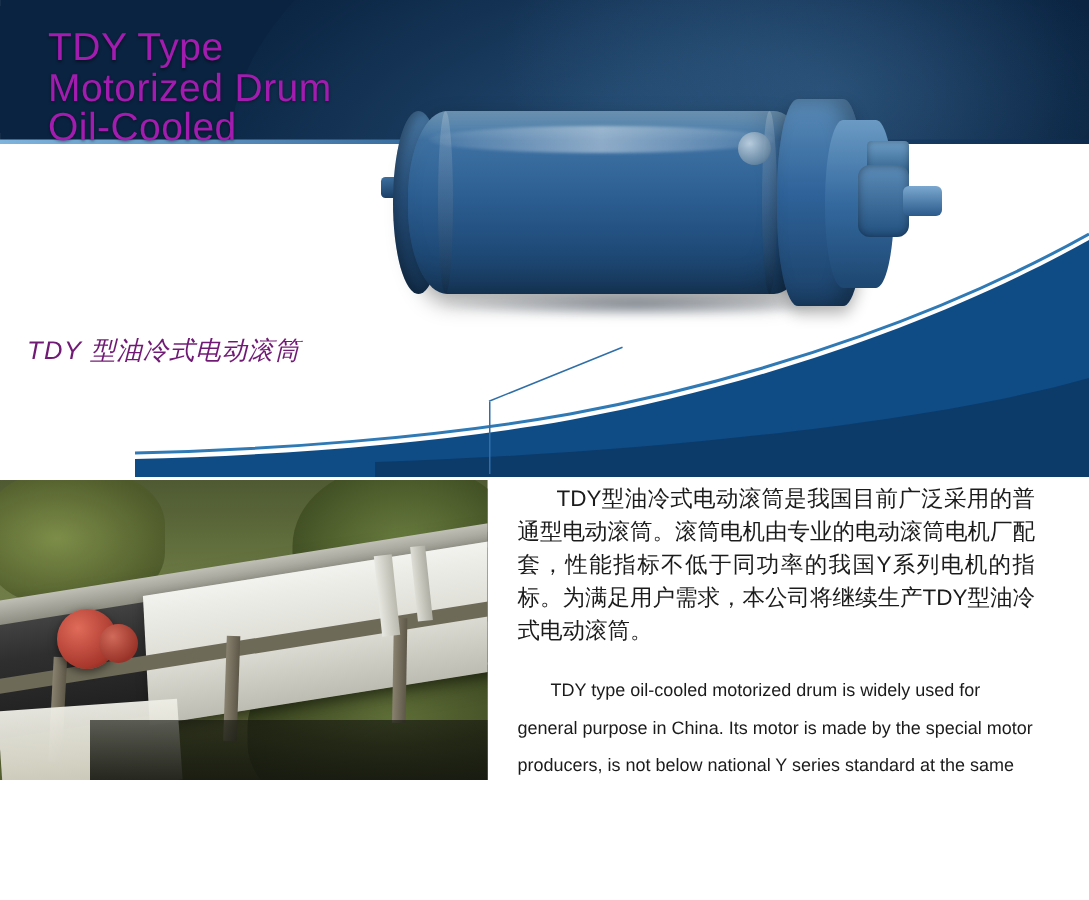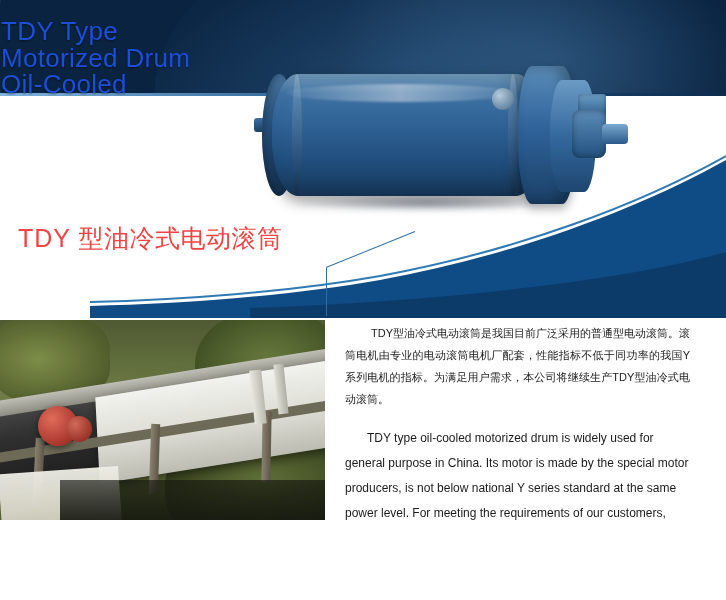--- a/index.html
+++ b/index.html
@@ -59,22 +59,22 @@
   }
   .banner-bottom-line {
     position: absolute;
     left: 0; bottom: 0;
     width: 726px; height: 3px;
     background: linear-gradient(90deg, #7fb4dd 0%, #2a5f93 45%, #0d2b4d 100%);
   }
 
   .title-block {
     position: absolute;
-    left: 1px; top: 18px;
-    color: #1d4ed8;
+    left: 32px; top: 18px;
+    color: #a21caf;
     line-height: 1.02;
     letter-spacing: .3px;
     text-shadow: 0 1px 2px rgba(0,0,0,.45);
   }
   .title-block .tline {
     display: block;
     font-size: 26px;
     font-weight: 400;
     white-space: nowrap;
   }
@@ -189,25 +189,26 @@
     width: 270px; height: 18px;
     border-radius: 50%;
     background: radial-gradient(ellipse at center, rgba(10,30,55,.40), rgba(10,30,55,0) 70%);
     filter: blur(2px);
   }
 
   
   .cn-heading {
     position: absolute;
     left: 18px; top: 222px;
-    font-size: 25px;
-    color: #ef4444;
+    font-size: 17px;
+    color: #701a75;
     letter-spacing: .5px;
     white-space: nowrap;
     font-family: "Liberation Sans", "DejaVu Sans", sans-serif;
+    font-style: italic;
   }
   .cn-heading .lat { letter-spacing: 1px; }
 
   
   .leader { position: absolute; background: #2f6fa8; }
 
   
   .photo {
     position: absolute;
     left: 0; top: 320px;
@@ -322,21 +323,21 @@
   }
 
   
   .textcol {
     position: absolute;
     left: 345px; top: 322px;
     width: 345px;
   }
   .para-cn {
     margin: 0 0 16px 0;
-    font-size: 11px;
+    font-size: 15px;
     line-height: 22px;
     color: #1b1b1b;
     text-indent: 26px;
     text-align: justify;
     font-family: "Liberation Sans", "DejaVu Sans", sans-serif;
   }
   .para-en {
     margin: 0;
     font-size: 12px;
     line-height: 25px;

